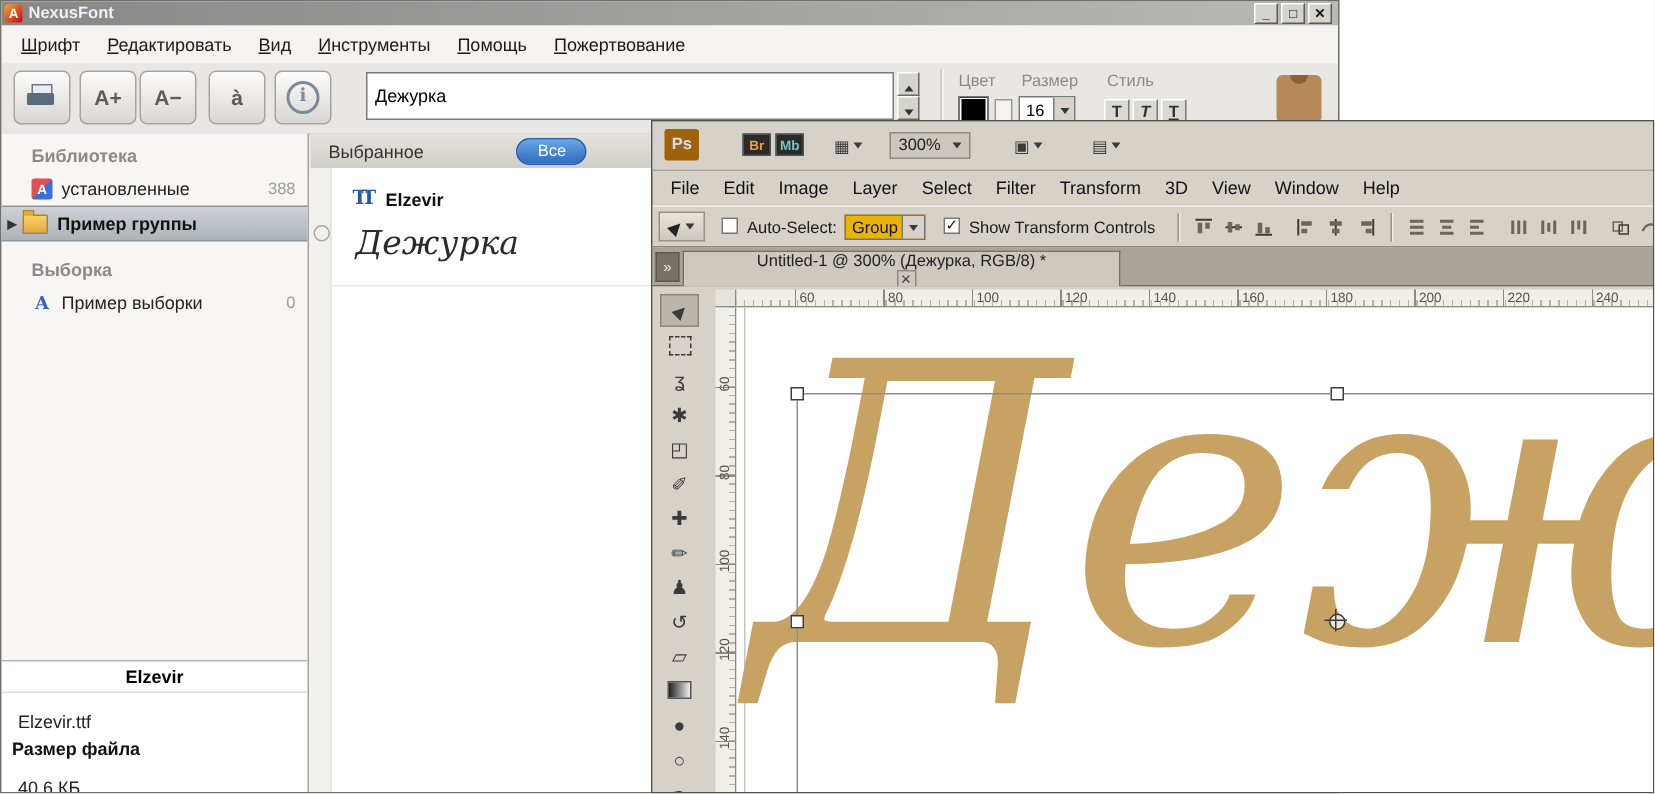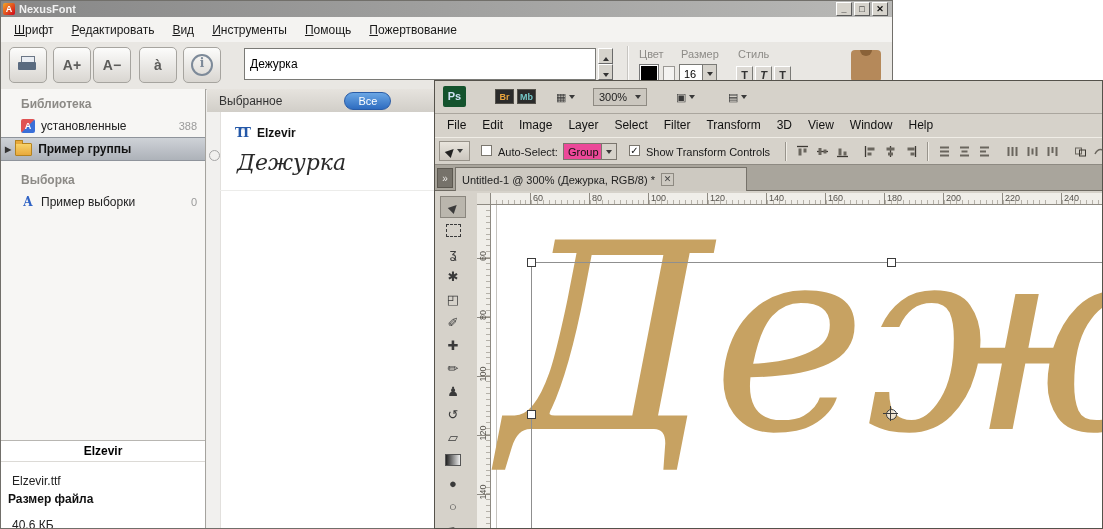--- a/index.html
+++ b/index.html
@@ -100,21 +100,21 @@
             font-size:13px;color:#2458a8;letter-spacing:-3px;}
   .nf-fname{position:absolute;left:50px;top:14px;font-size:12px;font-weight:bold;color:#111;}
   .nf-preview{position:absolute;left:30px;top:38px;font-family:"DejaVu Serif",serif;font-style:italic;
             font-size:22px;color:#2a2a2a;}
   .nf-rowline{position:absolute;left:13px;right:0;top:78px;height:1px;background:#ececea;}
 
   
   .ps{position:absolute;left:434px;top:80px;width:669px;height:449px;background:#d6d2ca;
       border:1px solid #55524b;box-sizing:border-box;overflow:hidden;z-index:5;}
   .ps-appbar{position:absolute;left:0;top:0;right:0;height:32px;background:#d6d2ca;border-bottom:1px solid #aaa69e;}
-  .ps-logo{position:absolute;left:8px;top:5px;width:23px;height:21px;background:#14532d;color:#cfe2f3;
+  .ps-logo{position:absolute;left:8px;top:5px;width:23px;height:21px;background:#a16207;color:#cfe2f3;
             font-size:11px;font-weight:bold;text-align:center;line-height:21px;border-radius:2px;}
   .ps-sq{position:absolute;top:8px;width:19px;height:15px;background:#2b2b2b;font-size:9px;font-weight:bold;
             text-align:center;line-height:15px;border:1px solid #55524b;padding:0;}
   .ps-abtn{position:absolute;top:7px;height:18px;background:transparent;border:1px solid transparent;
             display:flex;align-items:center;justify-content:center;gap:3px;font-size:11px;color:#3a3a3a;padding:0 4px;}
   .ps-zoom{position:absolute;left:158px;top:7px;width:54px;height:18px;background:#cbc7bf;
             border:1px solid #8e8a82;font-size:11px;display:flex;align-items:center;padding:0 5px;
             box-sizing:border-box;color:#222;}
   .caret{display:inline-block;width:0;height:0;border-left:3px solid transparent;
             border-right:3px solid transparent;border-top:4px solid #3a3a3a;}
@@ -123,33 +123,33 @@
             padding-left:4px;}
   .ps-menu-item{padding:3px 8px;font-size:12px;color:#111;text-align:center;}
   .ps-options{position:absolute;left:0;top:56px;right:0;height:28px;background:#d6d2ca;
             border-top:1px solid #f0ede6;border-bottom:1px solid #8e8a82;box-sizing:border-box;}
   .ps-toolpreset{position:absolute;left:4px;top:3px;width:31px;height:20px;border:1px solid #979289;
             background:linear-gradient(#e8e4dc,#ccc7bf);display:flex;align-items:center;justify-content:center;
             gap:2px;font-size:10px;color:#222;padding:0;}
   .ps-cb{position:absolute;top:7px;width:11px;height:11px;background:#fff;border:1px solid #7a766e;
             font-size:10px;line-height:10px;text-align:center;color:#111;padding:0;}
   .ps-olabel{position:absolute;top:8px;font-size:11px;color:#1a1a1a;}
-  .ps-dd{position:absolute;left:128px;top:5px;width:54px;height:17px;background:#ec4899;border:1px solid #7a766e;
+  .ps-dd{position:absolute;left:128px;top:5px;width:54px;height:17px;background:#eab308;border:1px solid #7a766e;
             font-size:11px;display:flex;align-items:center;padding-left:4px;box-sizing:border-box;color:#111;}
   .ps-dd-btn{margin-left:auto;width:14px;height:100%;background:#d6d2ca;border-left:1px solid #7a766e;
             display:flex;align-items:center;justify-content:center;}
   .ps-vsep{position:absolute;top:4px;width:1px;height:19px;background:#98948c;box-shadow:1px 0 0 #f0ede6;}
   .ps-align{position:absolute;top:4px;width:19px;height:19px;background:transparent;border:0;padding:0;
             display:flex;align-items:center;justify-content:center;}
   .ps-tabbar{position:absolute;left:0;top:84px;right:0;height:26px;background:#a9a59c;border-bottom:1px solid #6e6a62;box-sizing:border-box;}
   .ps-toggle{position:absolute;left:2px;top:3px;width:16px;height:20px;background:#76726a;color:#eceae6;
             font-size:10px;text-align:center;line-height:20px;border:1px solid #5c5850;padding:0;}
   .ps-tab{position:absolute;left:20px;top:2px;width:292px;height:24px;background:#cdc9c1;
             border:1px solid #76726a;border-bottom:none;display:flex;align-items:center;
-            padding:0 6px;font-size:11px;color:#222;box-sizing:border-box;}
+            padding:0 6px;font-size:11px;color:#222;box-sizing:border-box;flex-direction:column;}
   .ps-tabclose{margin-left:6px;font-size:9px;color:#444;background:transparent;border:1px solid #8e8a82;
             width:13px;height:13px;line-height:11px;text-align:center;padding:0;}
   .ps-content{position:absolute;left:0;top:110px;right:0;bottom:0;background:#d6d2ca;}
   .ps-tool{position:absolute;left:5px;width:26px;height:22px;color:#3a3a3a;font-size:13px;
             display:flex;align-items:center;justify-content:center;background:transparent;border:0;padding:0;}
   .ps-tool.sel{background:#bab6ad;box-shadow:inset 0 0 0 1px #8a867e;}
   .rotNE{display:inline-block;transform:rotate(-45deg);font-size:11px;}
   .dash{display:inline-block;width:13px;height:11px;border:1px dashed #3a3a3a;}
   .grad{display:inline-block;width:14px;height:10px;background:linear-gradient(90deg,#222,#eee);border:1px solid #555;}
   .ps-corner{position:absolute;left:42px;top:2px;width:14px;height:12px;background:#e6e3dc;

